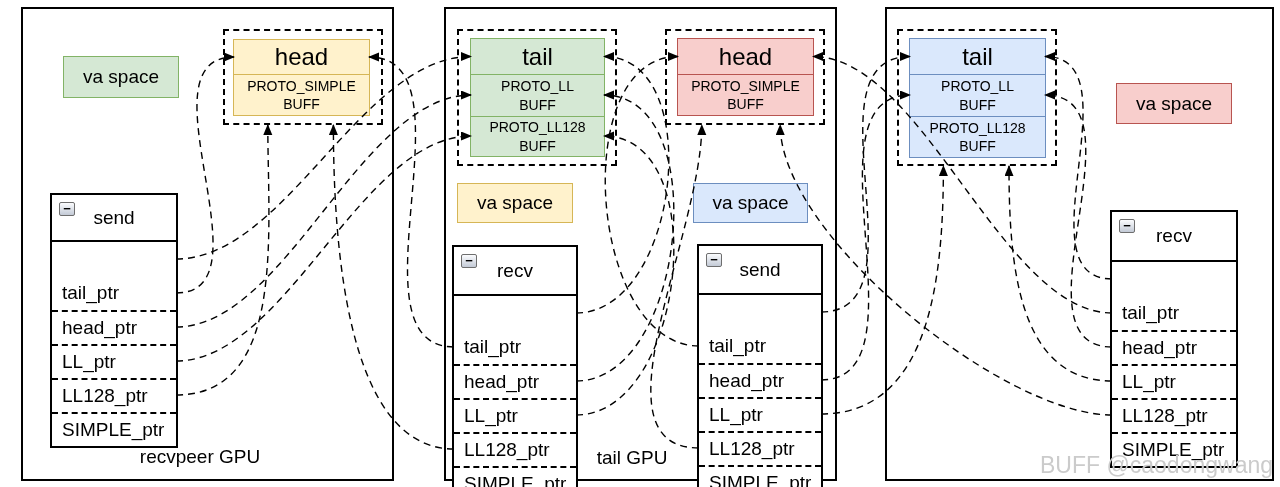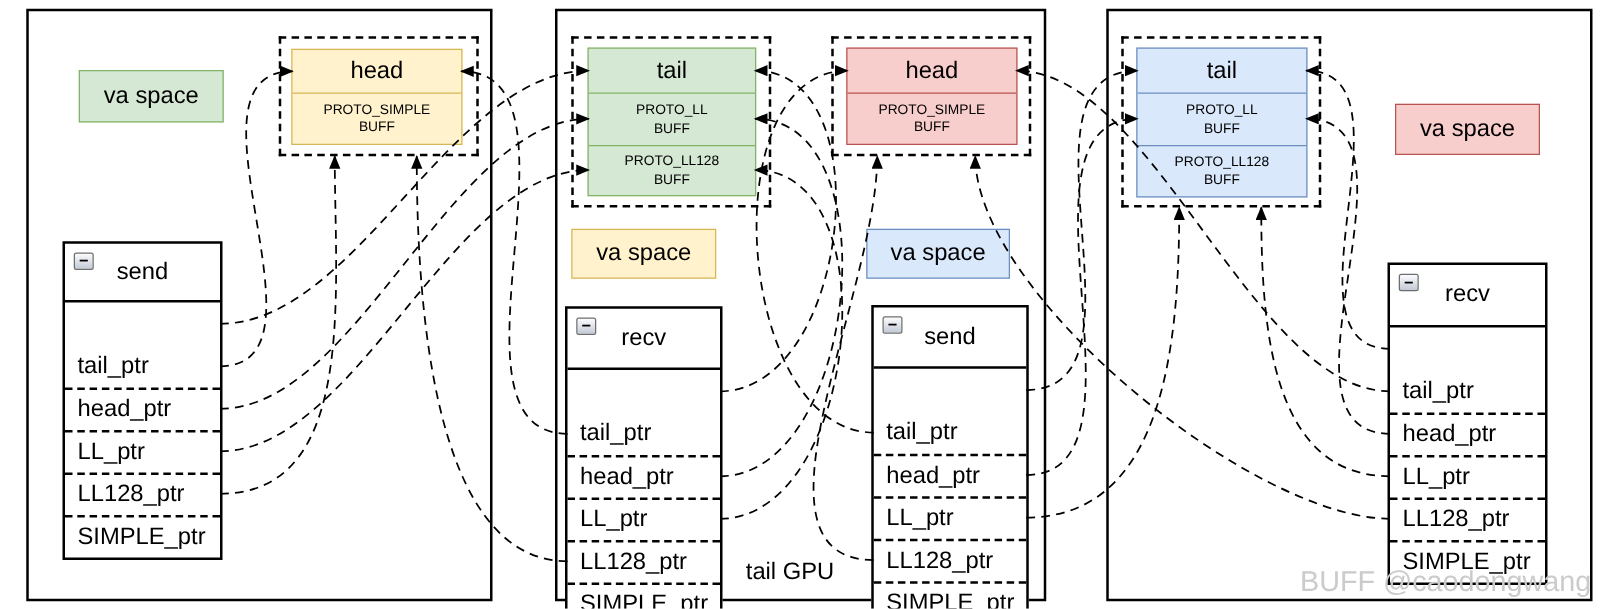--- a/index.html
+++ b/index.html
@@ -17,26 +17,26 @@
   }
 
   .dashedbox { position:absolute; box-sizing:border-box; border:2px dashed #000; background:transparent; }
 
   .bufbox {
     position:absolute; box-sizing:border-box; border:1.5px solid var(--s);
     background:var(--f); display:flex; flex-direction:column;
   }
   .buftitle {
     box-sizing:border-box; display:flex; align-items:center; justify-content:center;
-    font-size:19px;
+    font-size:24px;
   }
   .bufsec {
     box-sizing:border-box; border-top:1.5px solid var(--s);
     display:flex; align-items:center; justify-content:center; text-align:center;
-    font-size:11px; line-height:1.3; white-space:pre-line;
+    font-size:14px; line-height:1.3; white-space:pre-line;
   }
 
   .yellow { --f:var(--yellow-fill); --s:var(--yellow-stroke); }
   .green  { --f:var(--green-fill);  --s:var(--green-stroke);  }
   .red    { --f:var(--red-fill);    --s:var(--red-stroke);    }
   .blue   { --f:var(--blue-fill);   --s:var(--blue-stroke);   }
 
   .ptable { position:absolute; box-sizing:border-box; border:2px solid #000; background:#fff; }
   .phead {
     position:relative; box-sizing:border-box; border-bottom:2px solid #000;
@@ -150,20 +150,21 @@
       <div class="collapse">−</div>
       <span>recv</span>
     </div>
     <div class="prow first" id="r-sr-0">tail_ptr</div>
     <div class="prow" id="r-sr-1">head_ptr</div>
     <div class="prow" id="r-sr-2">LL_ptr</div>
     <div class="prow" id="r-sr-3">LL128_ptr</div>
     <div class="prow" id="r-sr-4">SIMPLE_ptr</div>
   </div>
 
+  <div class="gpu-label" style="left:200px;top:446px;">recvpeer GPU</div>
   <div class="gpu-label" style="left:632px;top:447px;">tail GPU</div>
 
   <svg id="arrows" viewBox="0 0 1280 487">
     <defs>
       <marker id="arrowhead" markerUnits="userSpaceOnUse" markerWidth="12" markerHeight="10" refX="10" refY="4.5" orient="auto">
         <path d="M0,0 L11,4.5 L0,9 Z" fill="#000"></path>
       </marker>
     </defs>
   <path d="M 176 259 C 286 259, 361 56.5, 471 56.5" class="arrow" marker-end="url(#arrowhead)"></path>
       <path d="M 176 293 C 273.2090530763468 293, 136.79094692365325 57, 234 57" class="arrow" marker-end="url(#arrowhead)"></path>

